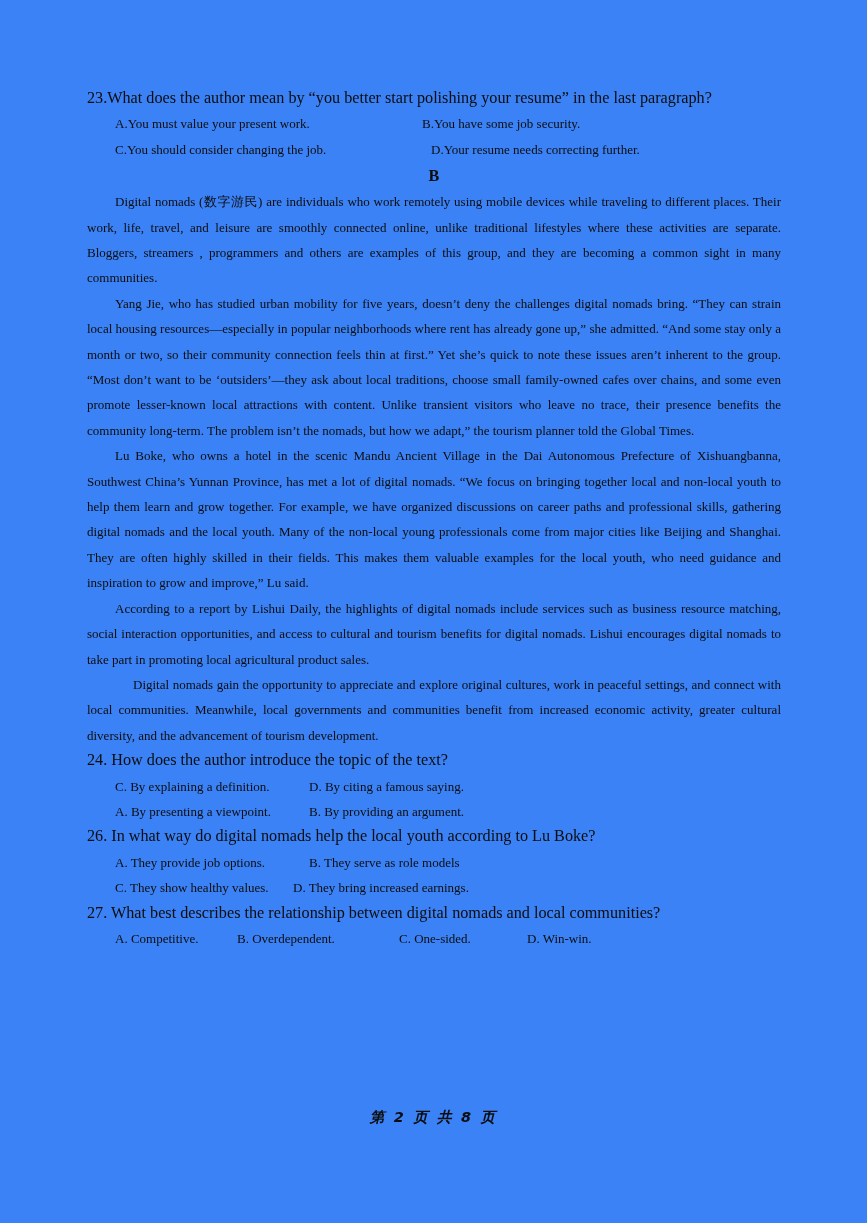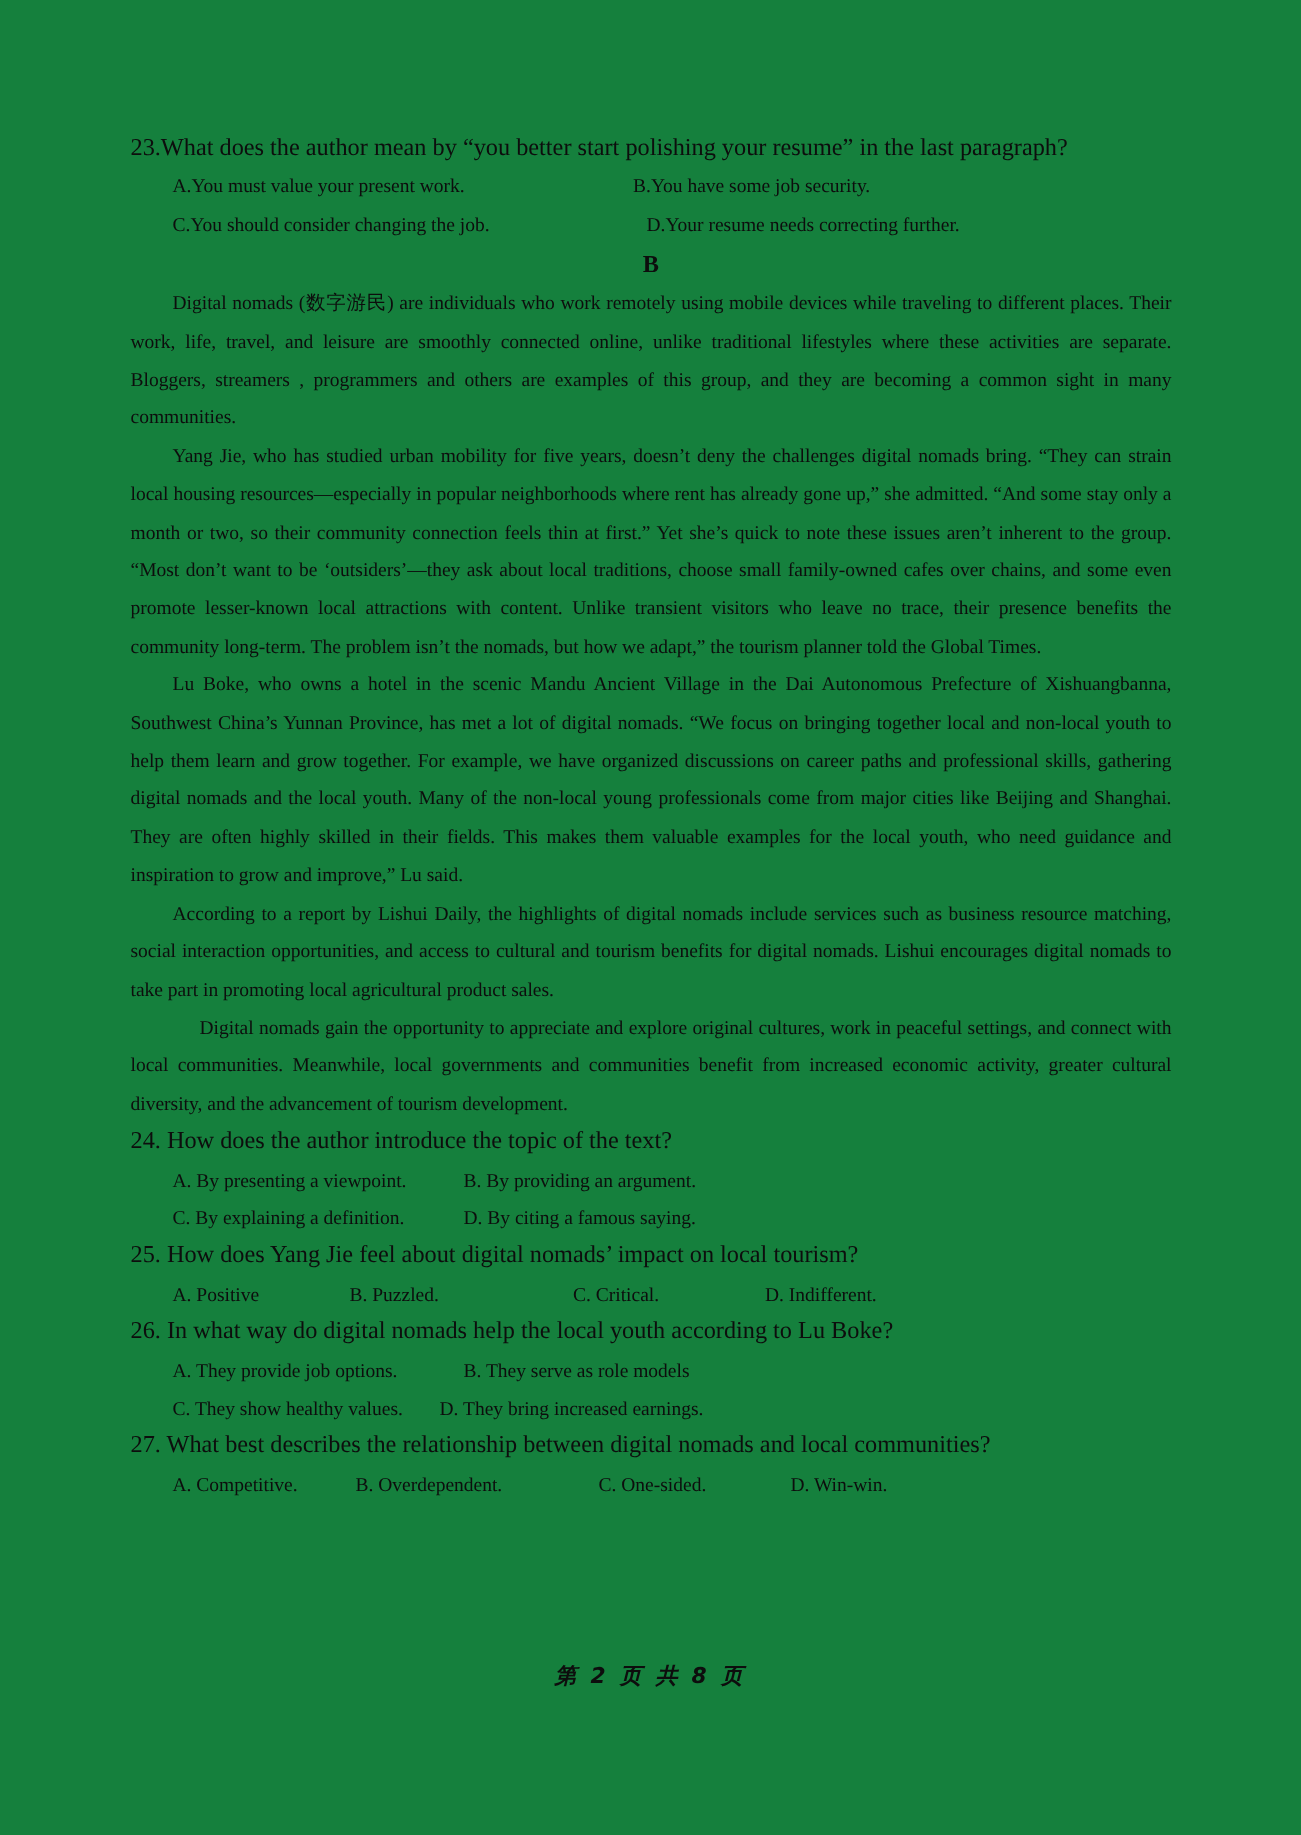--- a/index.html
+++ b/index.html
@@ -10,21 +10,21 @@
   }
   body {
     font-family: "Liberation Serif", "DejaVu Serif", serif;
     color: #0d0d0d;
   }
   .page {
     position: relative;
     width: 867px;
     height: 1223px;
     margin: 0 auto;
-    background: #15803d;
+    background: #3b82f6;
     overflow: hidden;
   }
   .content {
     position: absolute;
     left: 87px;
     top: 86px;
     width: 694px;
   }
   .q-stem {
     font-size: 16.2px;
@@ -110,38 +110,29 @@
       <p class="para">Digital nomads (数字游民) are individuals who work remotely using mobile devices while traveling to different places. Their work, life, travel, and leisure are smoothly connected online, unlike traditional lifestyles where these activities are separate. Bloggers, streamers , programmers and others are examples of this group, and they are becoming a common sight in many communities.</p>
       <p class="para">Yang Jie, who has studied urban mobility for five years, doesn’t deny the challenges digital nomads bring. “They can strain local housing resources—especially in popular neighborhoods where rent has already gone up,” she admitted. “And some stay only a month or two, so their community connection feels thin at first.” Yet she’s quick to note these issues aren’t inherent to the group. “Most don’t want to be ‘outsiders’—they ask about local traditions, choose small family-owned cafes over chains, and some even promote lesser-known local attractions with content. Unlike transient visitors who leave no trace, their presence benefits the community long-term. The problem isn’t the nomads, but how we adapt,” the tourism planner told the Global Times.</p>
       <p class="para">Lu Boke, who owns a hotel in the scenic Mandu Ancient Village in the Dai Autonomous Prefecture of Xishuangbanna, Southwest China’s Yunnan Province, has met a lot of digital nomads. “We focus on bringing together local and non-local youth to help them learn and grow together. For example, we have organized discussions on career paths and professional skills, gathering digital nomads and the local youth. Many of the non-local young professionals come from major cities like Beijing and Shanghai. They are often highly skilled in their fields. This makes them valuable examples for the local youth, who need guidance and inspiration to grow and improve,” Lu said.</p>
       <p class="para">According to a report by Lishui Daily, the highlights of digital nomads include services such as business resource matching, social interaction opportunities, and access to cultural and tourism benefits for digital nomads. Lishui encourages digital nomads to take part in promoting local agricultural product sales.</p>
       <p class="para wide-indent">Digital nomads gain the opportunity to appreciate and explore original cultures, work in peaceful settings, and connect with local communities. Meanwhile, local governments and communities benefit from increased economic activity, greater cultural diversity, and the advancement of tourism development.</p>
     </div>
 
     <div>
       <p class="q-stem">24. How does the author introduce the topic of the text?</p>
       <div class="opt-row">
+        <span class="opt" style="left:28px;">C. By explaining a definition.</span>
+        <span class="opt" style="left:222px;">D. By citing a famous saying.</span>
+      </div>
+      <div class="opt-row">
         <span class="opt" style="left:28px;">A. By presenting a viewpoint.</span>
         <span class="opt" style="left:222px;">B. By providing an argument.</span>
       </div>
-      <div class="opt-row">
-        <span class="opt" style="left:28px;">C. By explaining a definition.</span>
-        <span class="opt" style="left:222px;">D. By citing a famous saying.</span>
-      </div>
     </div>
 
-    <div>
-      <p class="q-stem">25. How does Yang Jie feel about digital nomads’ impact on local tourism?</p>
-      <div class="opt-row">
-        <span class="opt" style="left:28px;">A. Positive</span>
-        <span class="opt" style="left:146px;">B. Puzzled.</span>
-        <span class="opt" style="left:295px;">C. Critical.</span>
-        <span class="opt" style="left:423px;">D. Indifferent.</span>
-      </div>
-    </div>
 
     <div>
       <p class="q-stem">26. In what way do digital nomads help the local youth according to Lu Boke?</p>
       <div class="opt-row">
         <span class="opt" style="left:28px;">A. They provide job options.</span>
         <span class="opt" style="left:222px;text-align:center;">B. They serve as role models</span>
       </div>
       <div class="opt-row">
         <span class="opt" style="left:28px;">C. They show healthy values.</span>
         <span class="opt" style="left:206px;">D. They bring increased earnings.</span>

